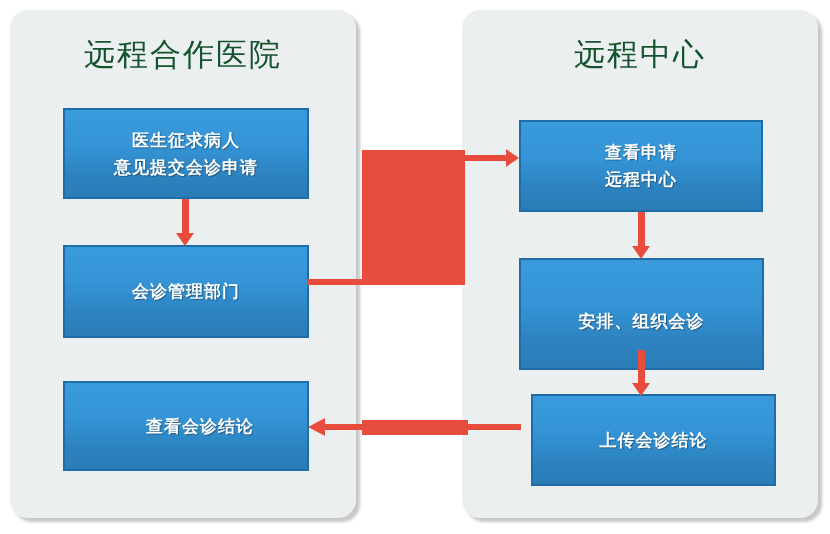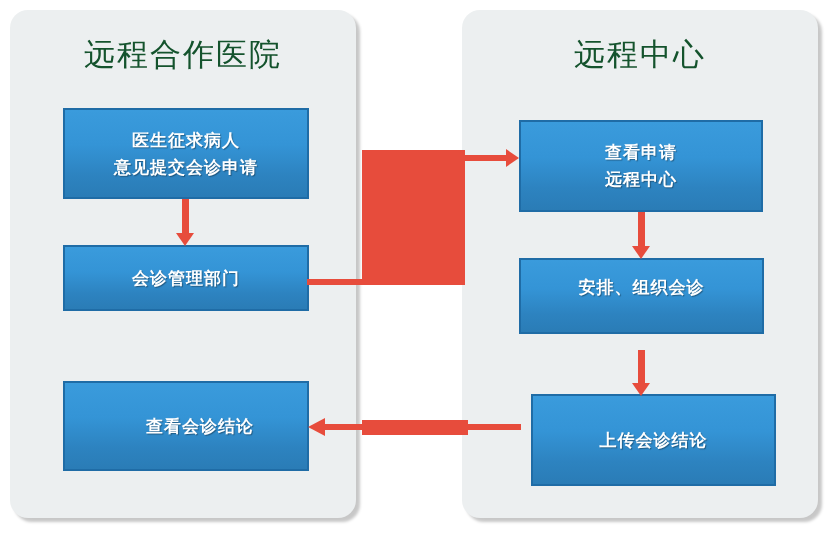--- a/index.html
+++ b/index.html
@@ -56,27 +56,27 @@
     font-size: 17px;
     font-weight: bold;
     letter-spacing: 1px;
     line-height: 27px;
     text-shadow: 1px 1px 1px rgba(0,0,0,0.35);
   }
   .pbox .ln { display: block; white-space: nowrap; }
 
   
   .box-l1 { left: 63px; top: 108px; width: 246px; height: 91px; align-items: center; }
-  .box-l2 { left: 63px; top: 245px; width: 246px; height: 66px; }
+  .box-l2 { left: 63px; top: 245px; width: 246px; height: 93px; }
   .box-l3 { left: 63px; top: 381px; width: 246px; height: 90px; padding-left: 28px; }
 
   
   .box-r1 { left: 519px; top: 120px; width: 244px; height: 92px; }
-  .box-r2 { left: 519px; top: 258px; width: 245px; height: 76px;
-            justify-content: flex-start; padding-top: 14px; }
+  .box-r2 { left: 519px; top: 258px; width: 245px; height: 112px;
+            justify-content: center; padding-top: 14px; }
   .box-r3 { left: 519px; top: 394px; width: 245px; height: 92px; margin-left: 12px; }
 
   
   .red { position: absolute; background: #e74c3c; }
 
   
   .vshaft { width: 7px; }
   .arrow-l12 { left: 182px; top: 199px; height: 36px; }
   .arrow-r12 { left: 638px; top: 212px; height: 36px; }
   .arrow-r23 { left: 638px; top: 350px; height: 35px; }

